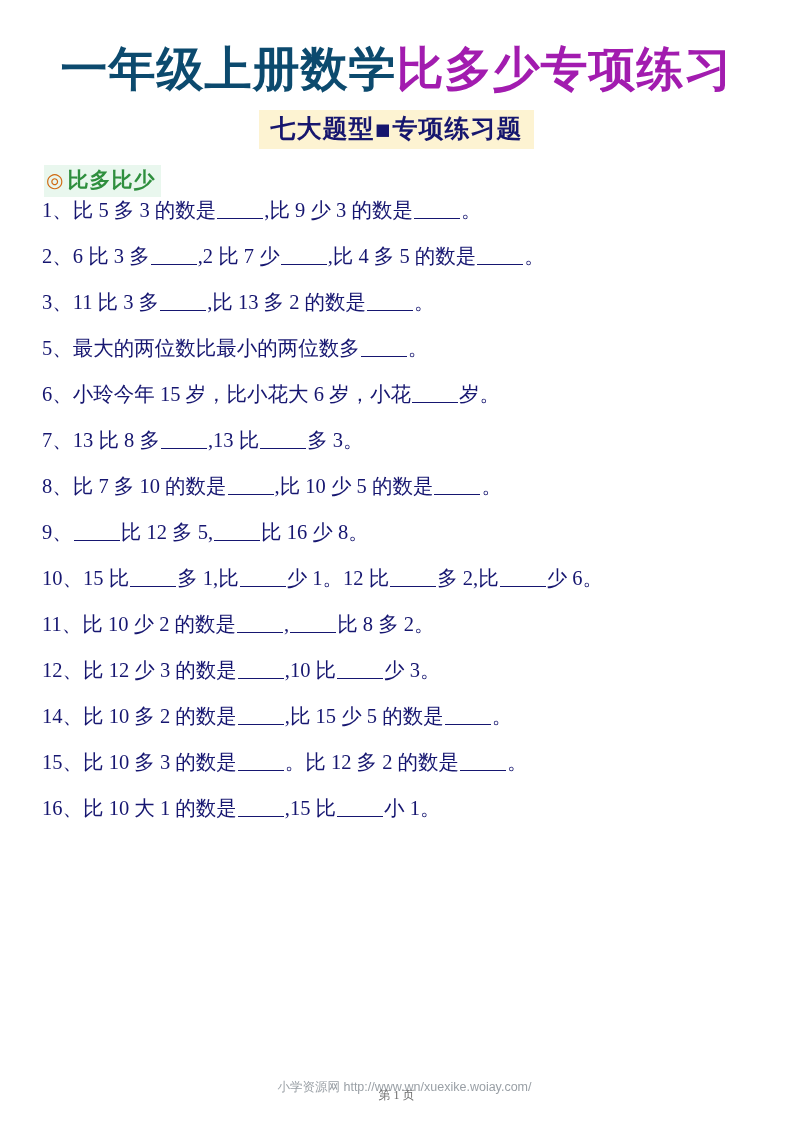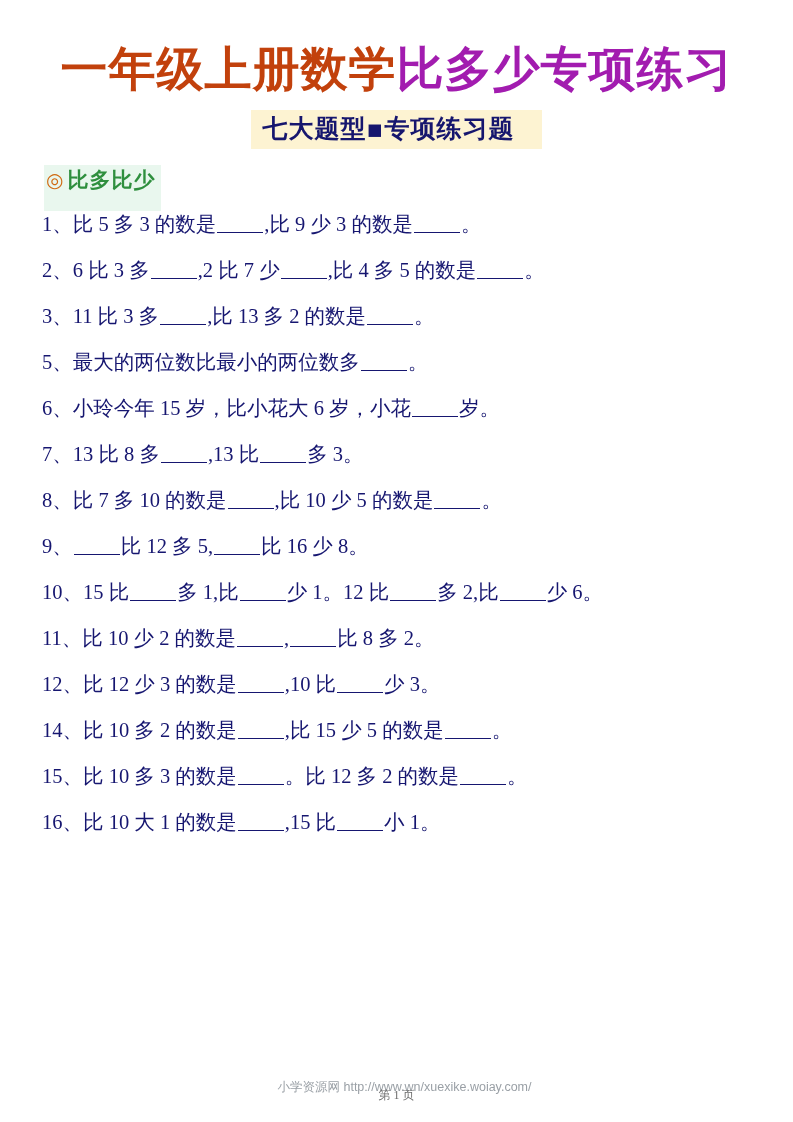--- a/index.html
+++ b/index.html
@@ -26,53 +26,53 @@
   .title-row {
     text-align: center;
     white-space: nowrap;
     font-weight: bold;
     font-size: 47px;
     letter-spacing: 1px;
     line-height: 1.15;
     margin-top: 12px;
   }
   .title-black {
-    color: #c2410c;
+    color: #0c4a6e;
     font-family: "DejaVu Sans", sans-serif;
     font-weight: bold;
     text-align: center;
   }
   .title-red {
     color: #a21caf;
     font-family: "DejaVu Sans", sans-serif;
     font-weight: bold;
   }
   .subtitle-wrap {
     text-align: center;
     margin-top: 14px;
   }
   .subtitle {
     display: inline-block;
     background: #fdf3d2;
     color: #16166e;
     font-family: "DejaVu Sans", sans-serif;
     font-weight: bold;
     font-size: 25px;
-    padding: 2px 28px 4px 12px;
+    padding: 2px 12px 4px 12px;
     letter-spacing: 1px;
   }
   
   .section-head {
     margin-top: 16px;
     margin-left: 6px;
   }
   .section-head .marker {
     display: inline-block;
     background: #e9f7ee;
-    padding: 1px 6px 17px 2px;
+    padding: 1px 6px 3px 2px;
   }
   .section-head .circ {
     color: #d06a12;
     font-size: 20px;
     font-family: "DejaVu Sans", sans-serif;
   }
   .section-head .txt {
     color: #2f8f3e;
     font-weight: bold;
     font-size: 21px;

